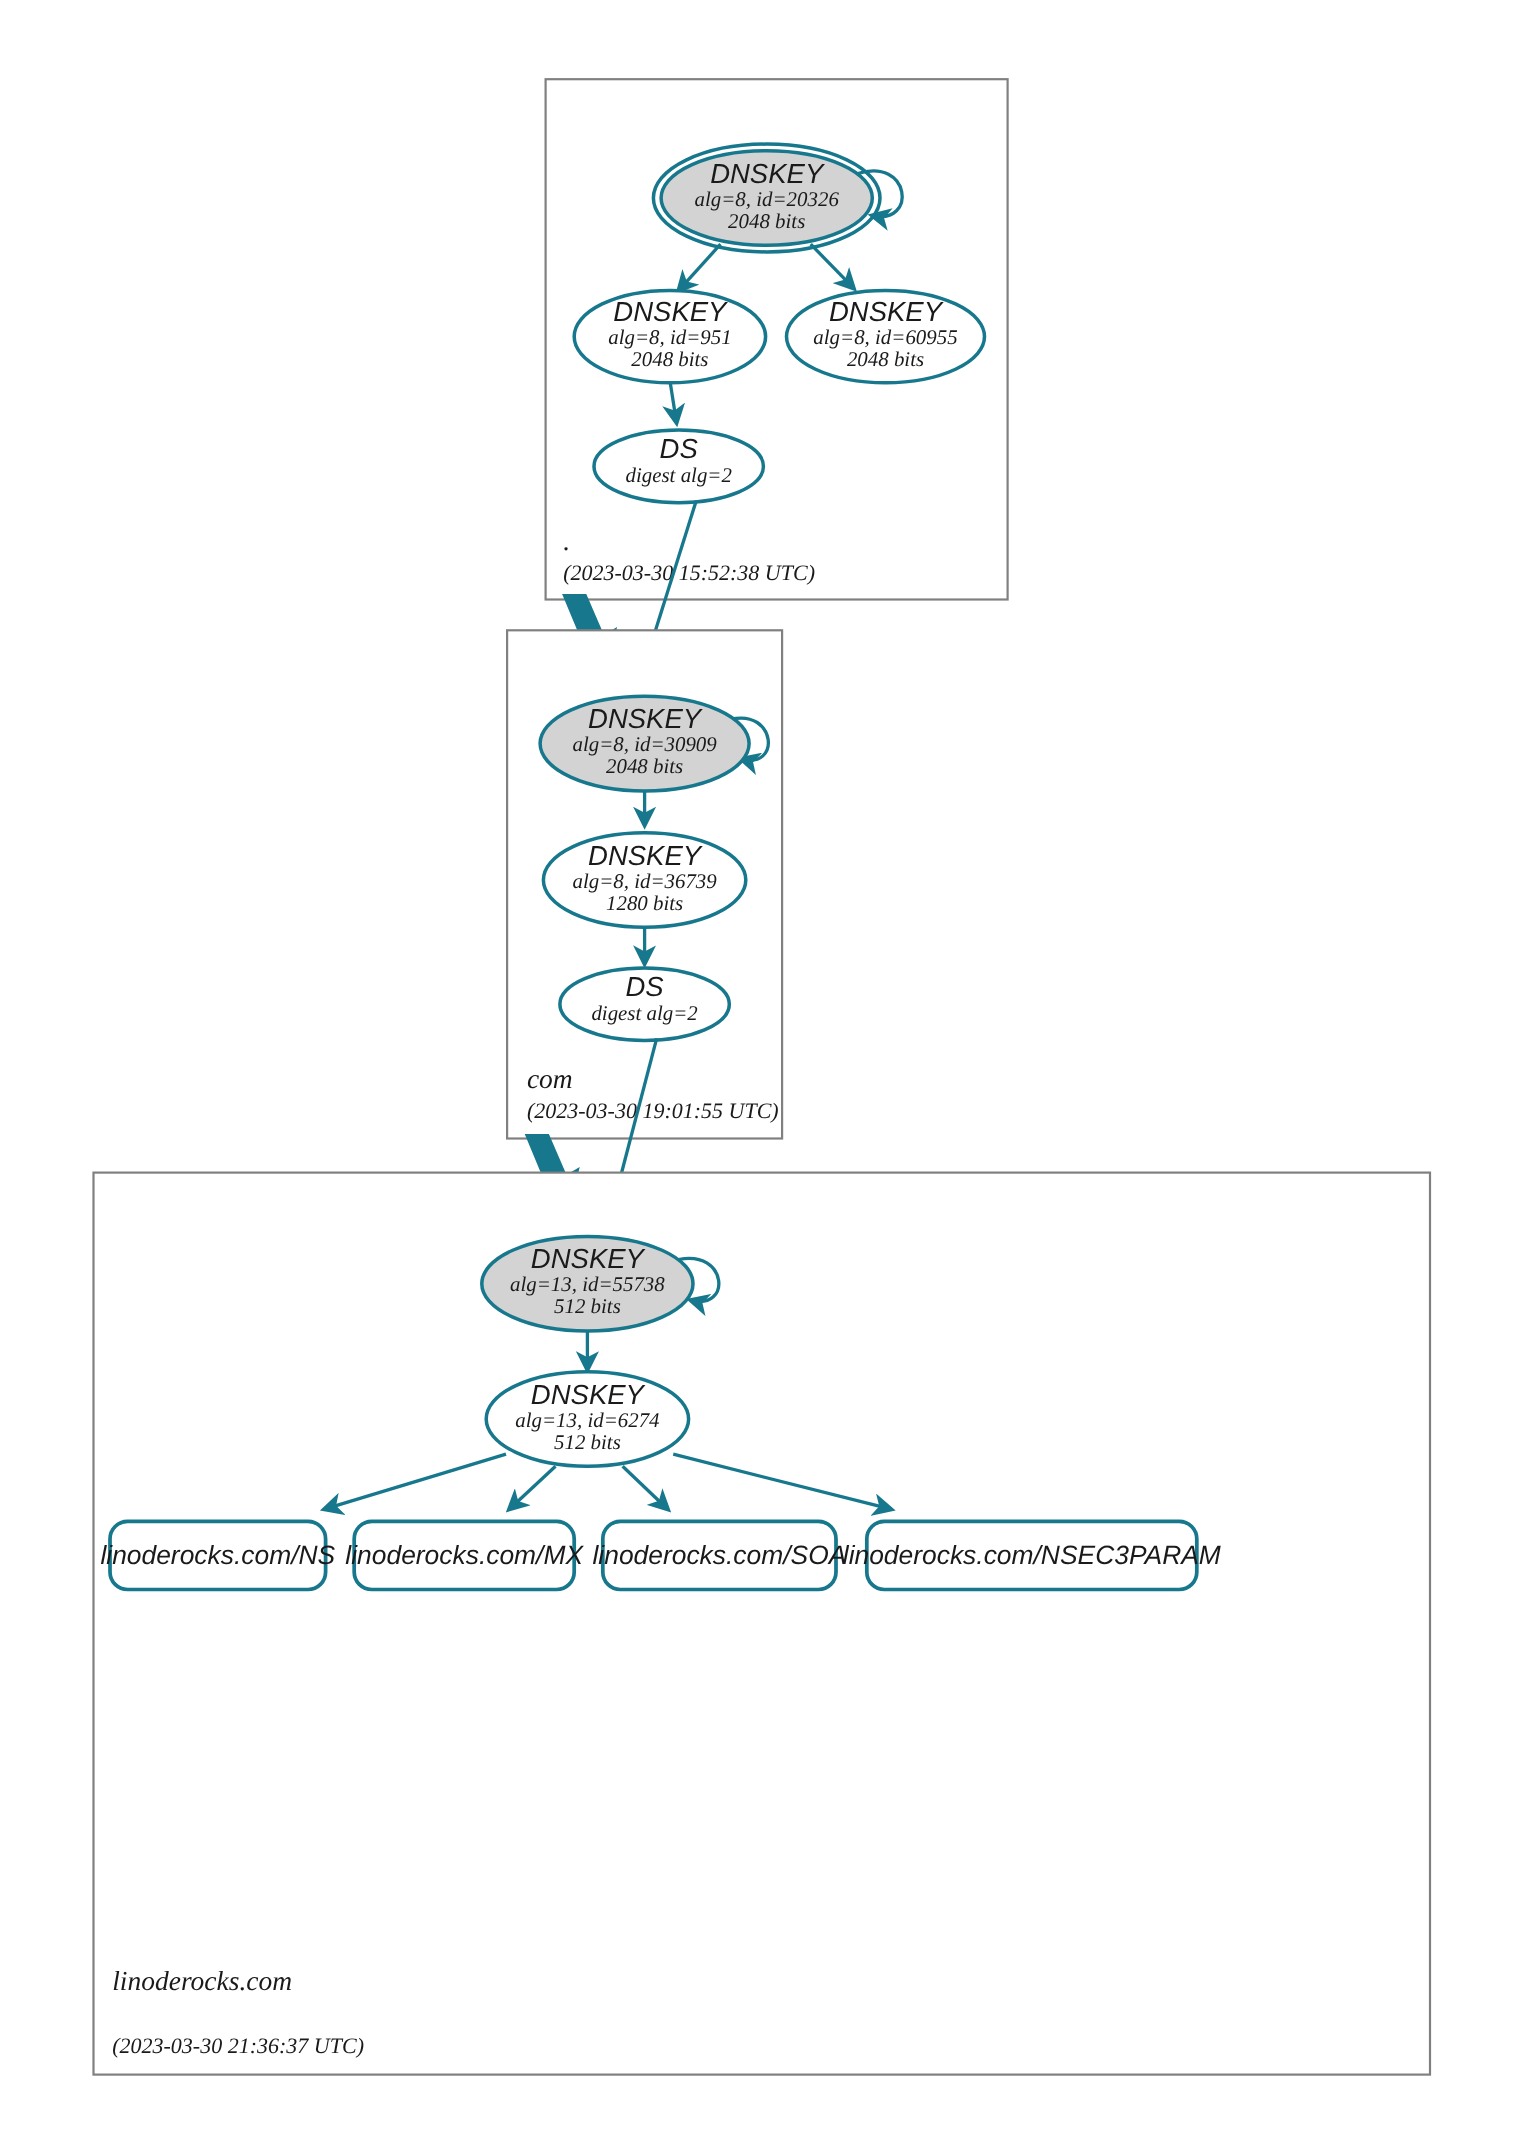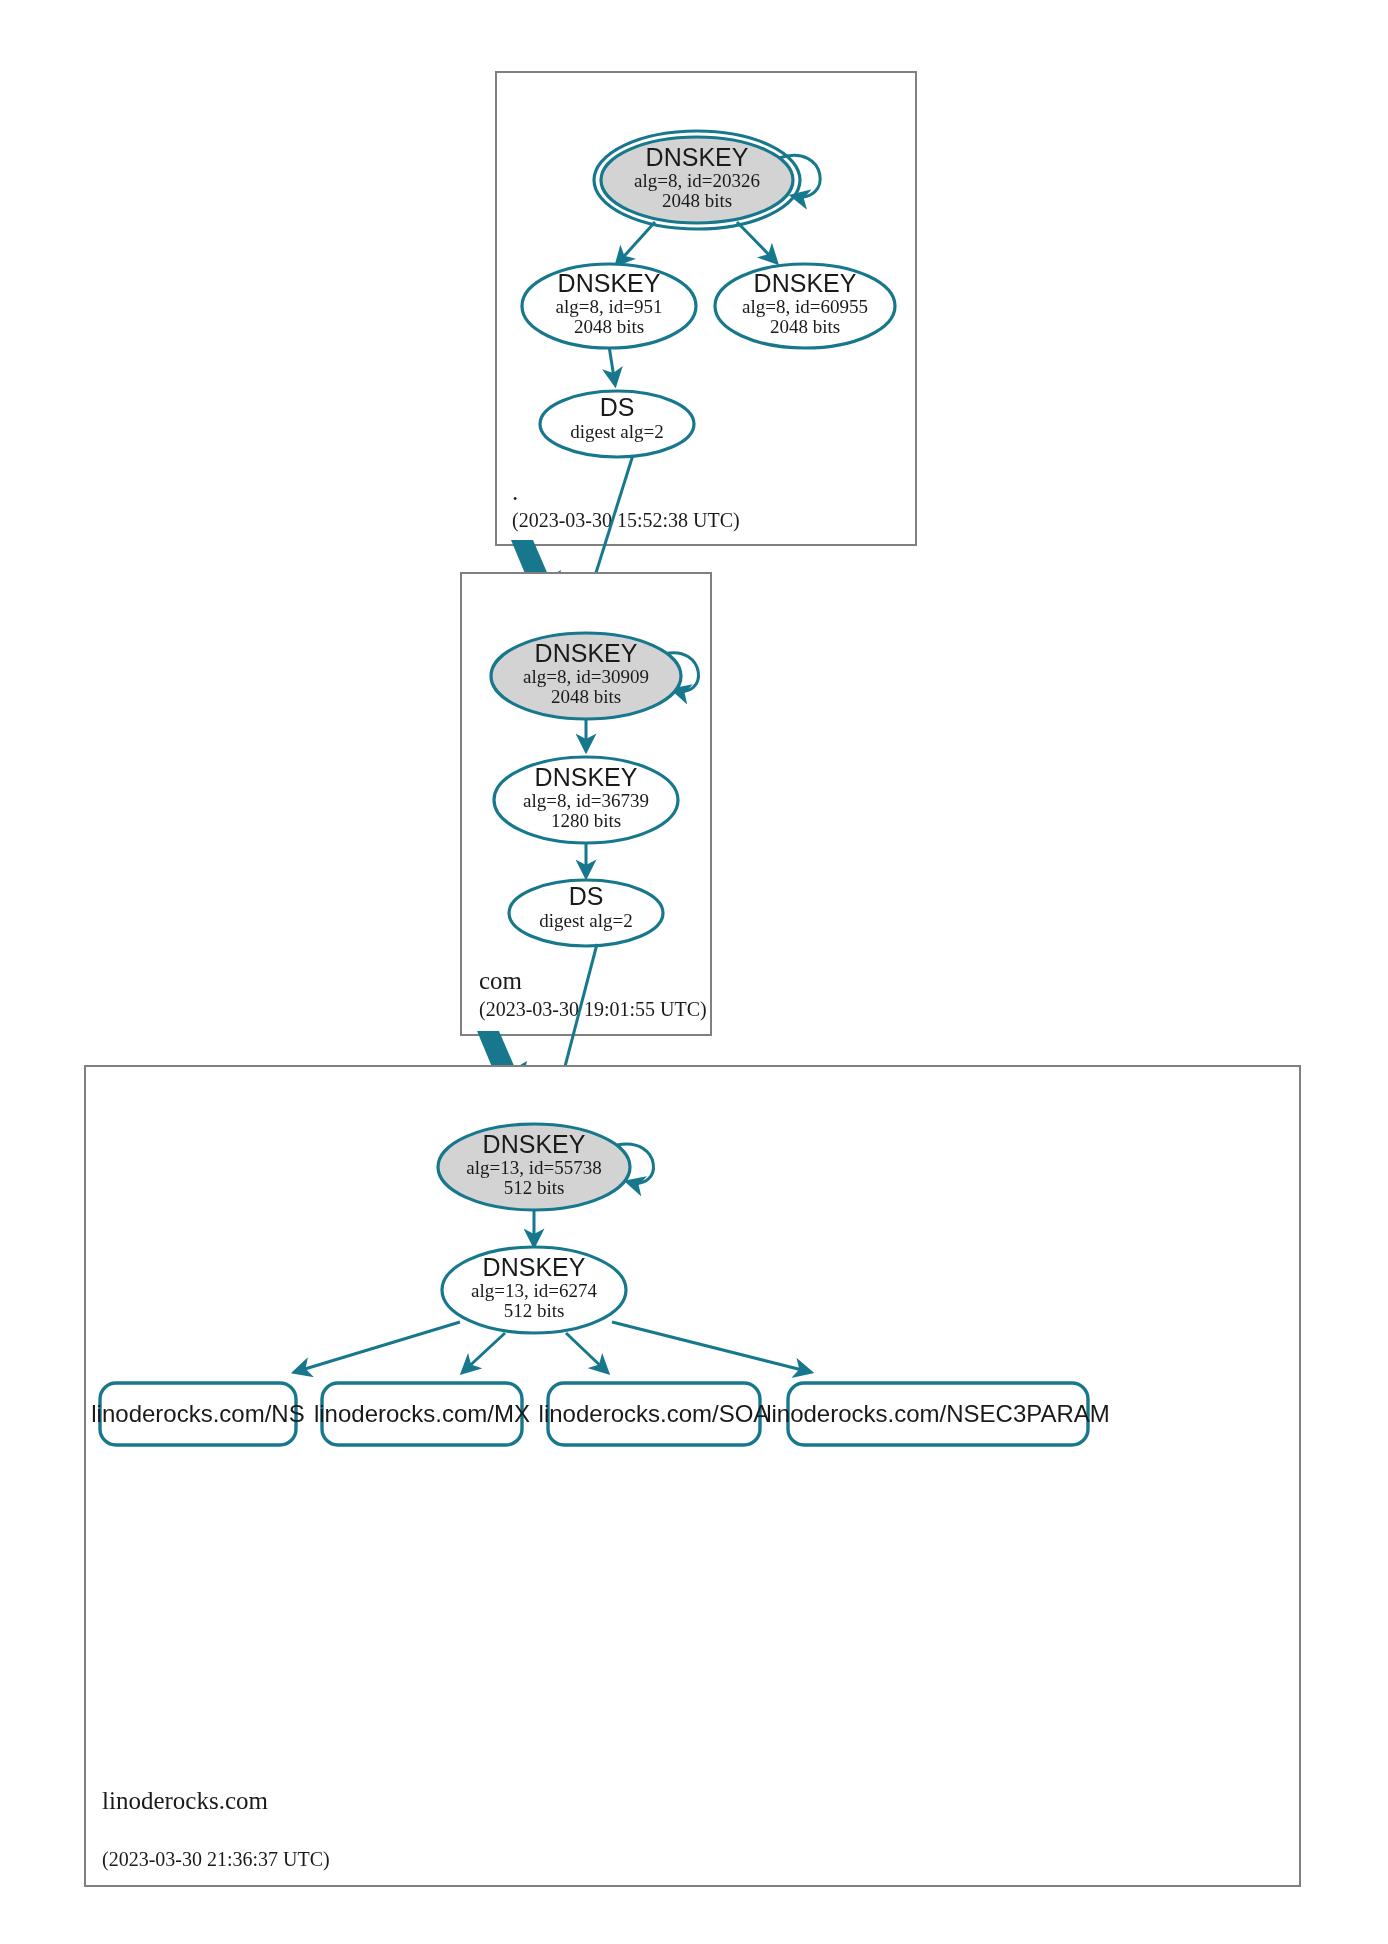--- a/index.html
+++ b/index.html
@@ -1,18 +1,18 @@
 <!DOCTYPE html>
 <html><head>
 <meta charset="utf-8">
 <style>
   html,body{margin:0;padding:0;background:#ffffff;}
   body{width:1388px;height:1944px;position:relative;
        font-family:"Liberation Serif",serif;overflow:hidden;}
-  #stage{position:absolute;left:0;top:0;width:1142px;height:1944px;}
+  #stage{position:absolute;left:0;top:0;width:1142px;height:1944px;font-style:italic;}
   svg{position:absolute;left:0;top:0;width:1388px;height:1944px;}
 
   .zone-box{fill:#ffffff;stroke:#808080;stroke-width:2;}
   .ell{stroke:#17788d;stroke-width:3.2;}
   .ell-ksk{fill:#d3d3d3;}
   .ell-zsk{fill:#ffffff;}
   .ell-ds{fill:#ffffff;}
   .anchor-ring{fill:none;stroke:#17788d;stroke-width:3.2;}
   .rrset{fill:#ffffff;stroke:#17788d;stroke-width:3.4;}
 

